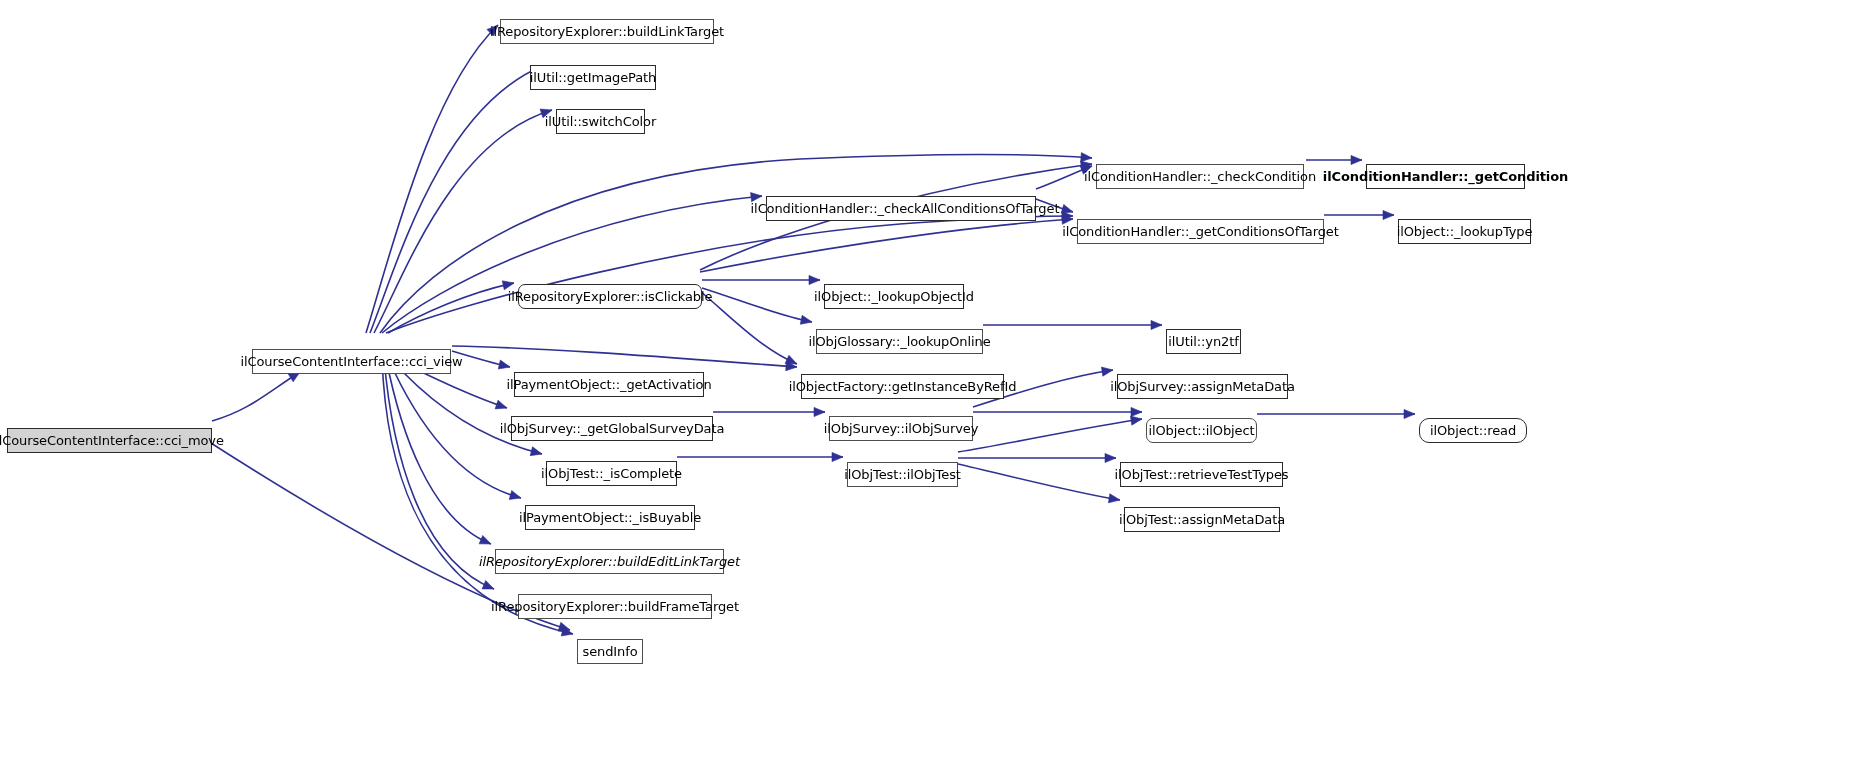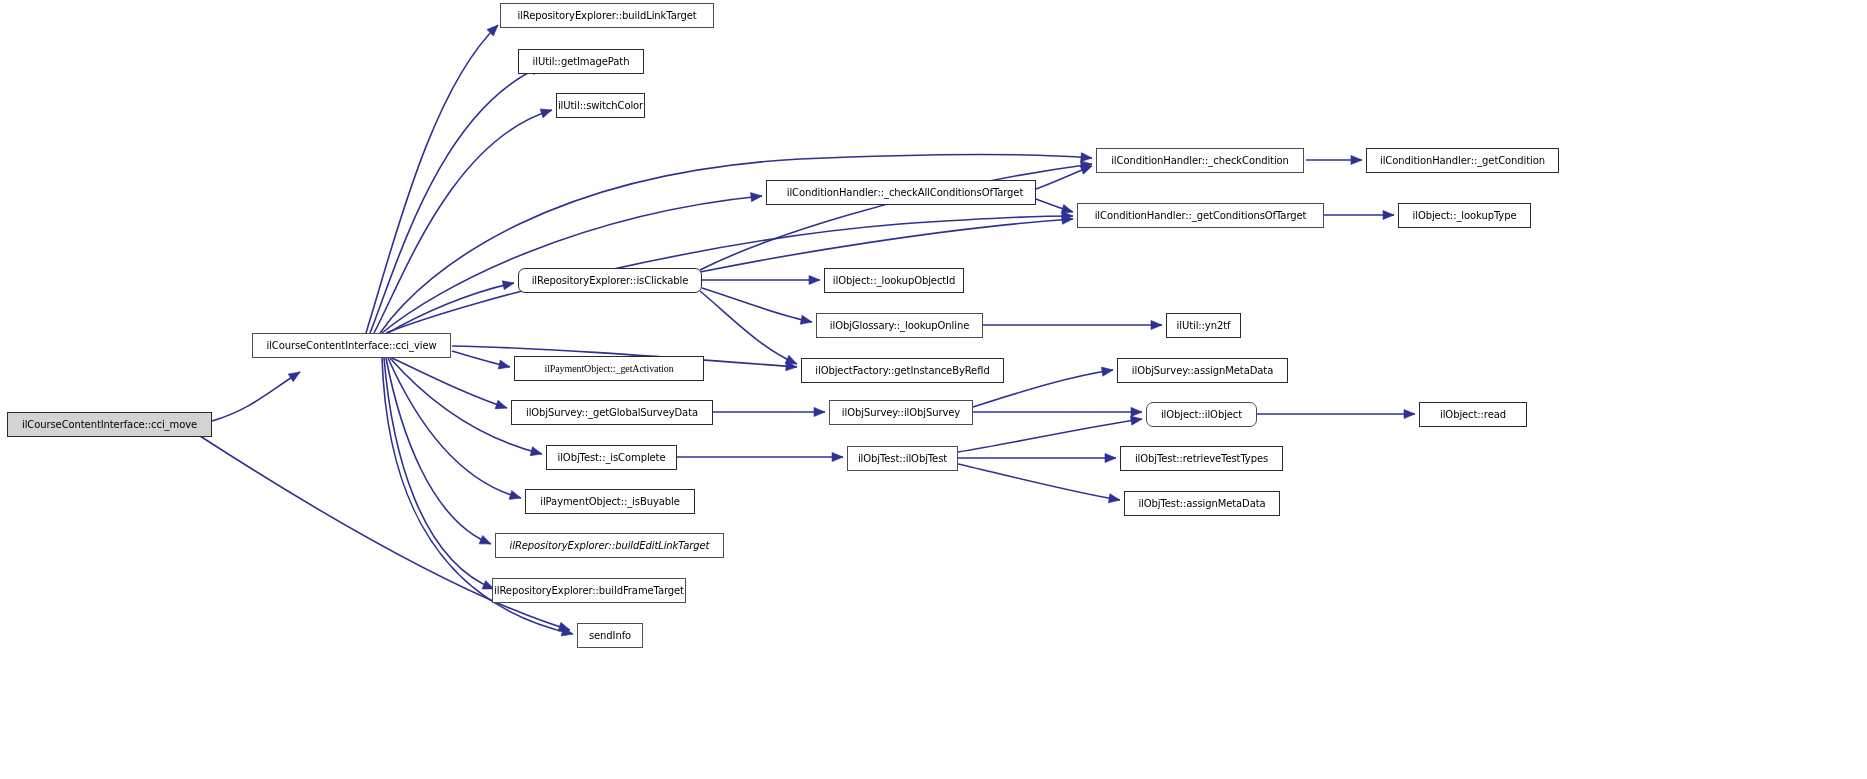--- a/index.html
+++ b/index.html
@@ -40,24 +40,25 @@
   .node {
     position: absolute;
     box-sizing: border-box;
     background: #ffffff;
     border: 1px solid #2b2b2b;
     display: flex;
     align-items: center;
     justify-content: center;
     white-space: nowrap;
     color: #000000;
-    font-size: 10px;
+    font-size: 13px;
     letter-spacing: -0.1px;
     line-height: 1;
     height: 25px;
+    margin-top: 16px;
   }
   .node.root {
     background: #d3d3d3;
     border: 1px solid #2b2b2b;
   }
   .node.thick {
     border: 1.6px solid #4d4d4d;
   }
   .node-label {
     padding: 0 8px;
@@ -212,92 +213,92 @@
   <div id="node-layer">
       <div class="node root" style="left: 7px; top: 412px; width: 205px;">
         <span class="node-label">ilCourseContentInterface::cci_move</span>
       </div>
       <div class="node thick" style="left: 252px; top: 333px; width: 199px;">
         <span class="node-label">ilCourseContentInterface::cci_view</span>
       </div>
       <div class="node thick" style="left: 500px; top: 3px; width: 214px;">
         <span class="node-label">ilRepositoryExplorer::buildLinkTarget</span>
       </div>
-      <div class="node" style="left: 518px; top: 49px; width: 126px;">
+      <div class="node" style="left: 530px; top: 49px; width: 126px;">
         <span class="node-label">ilUtil::getImagePath</span>
       </div>
       <div class="node" style="left: 556px; top: 93px; width: 89px;">
         <span class="node-label">ilUtil::switchColor</span>
       </div>
       <div class="node" style="left: 766px; top: 180px; width: 270px; padding-left: 8px;">
         <span class="node-label">ilConditionHandler::_checkAllConditionsOfTarget</span>
       </div>
       <div class="node thick" style="left: 1096px; top: 148px; width: 208px;">
         <span class="node-label">ilConditionHandler::_checkCondition</span>
       </div>
-      <div class="node" style="left: 1366px; top: 148px; width: 193px;">
+      <div class="node" style="left: 1366px; top: 148px; width: 159px; font-weight: bold;">
         <span class="node-label">ilConditionHandler::_getCondition</span>
       </div>
       <div class="node thick" style="left: 1077px; top: 203px; width: 247px;">
         <span class="node-label">ilConditionHandler::_getConditionsOfTarget</span>
       </div>
       <div class="node" style="left: 1398px; top: 203px; width: 133px;">
         <span class="node-label">ilObject::_lookupType</span>
       </div>
       <div class="node" style="left: 518px; top: 268px; width: 184px; border-radius: 7px;">
         <span class="node-label">ilRepositoryExplorer::isClickable</span>
       </div>
       <div class="node" style="left: 824px; top: 268px; width: 140px;">
         <span class="node-label">ilObject::_lookupObjectId</span>
       </div>
       <div class="node thick" style="left: 816px; top: 313px; width: 167px; justify-content: center;">
         <span class="node-label">ilObjGlossary::_lookupOnline</span>
       </div>
       <div class="node" style="left: 1166px; top: 313px; width: 75px;">
         <span class="node-label">ilUtil::yn2tf</span>
       </div>
-      <div class="node" style="left: 514px; top: 356px; width: 190px; font-family: Liberation Serif, serif;">
+      <div class="node" style="left: 514px; top: 356px; width: 190px;">
         <span class="node-label">ilPaymentObject::_getActivation</span>
       </div>
       <div class="node" style="left: 801px; top: 358px; width: 203px;">
         <span class="node-label">ilObjectFactory::getInstanceByRefId</span>
       </div>
       <div class="node" style="left: 1117px; top: 358px; width: 171px;">
         <span class="node-label">ilObjSurvey::assignMetaData</span>
       </div>
       <div class="node" style="left: 511px; top: 400px; width: 202px;">
         <span class="node-label">ilObjSurvey::_getGlobalSurveyData</span>
       </div>
       <div class="node thick" style="left: 829px; top: 400px; width: 144px;">
         <span class="node-label">ilObjSurvey::ilObjSurvey</span>
       </div>
       <div class="node thick" style="left: 1146px; top: 402px; width: 111px; border-radius: 7px;">
         <span class="node-label">ilObject::ilObject</span>
       </div>
-      <div class="node" style="left: 1419px; top: 402px; width: 108px;">
+      <div class="node" style="left: 1419px; top: 402px; width: 108px; border-radius: 10px;">
         <span class="node-label">ilObject::read</span>
       </div>
       <div class="node" style="left: 546px; top: 445px; width: 131px;">
         <span class="node-label">ilObjTest::_isComplete</span>
       </div>
       <div class="node thick" style="left: 847px; top: 446px; width: 111px;">
         <span class="node-label">ilObjTest::ilObjTest</span>
       </div>
       <div class="node" style="left: 1120px; top: 446px; width: 163px;">
         <span class="node-label">ilObjTest::retrieveTestTypes</span>
       </div>
       <div class="node" style="left: 525px; top: 489px; width: 170px;">
         <span class="node-label">ilPaymentObject::_isBuyable</span>
       </div>
       <div class="node" style="left: 1124px; top: 491px; width: 156px;">
         <span class="node-label">ilObjTest::assignMetaData</span>
       </div>
       <div class="node thick" style="left: 495px; top: 533px; width: 229px; font-style: italic;">
         <span class="node-label">ilRepositoryExplorer::buildEditLinkTarget</span>
       </div>
-      <div class="node thick" style="left: 492px; top: 578px; width: 194px;">
+      <div class="node thick" style="left: 518px; top: 578px; width: 194px;">
         <span class="node-label">ilRepositoryExplorer::buildFrameTarget</span>
       </div>
       <div class="node thick" style="left: 577px; top: 623px; width: 66px;">
         <span class="node-label">sendInfo</span>
       </div>
     </div>
 </div>
 
 </body></html>

